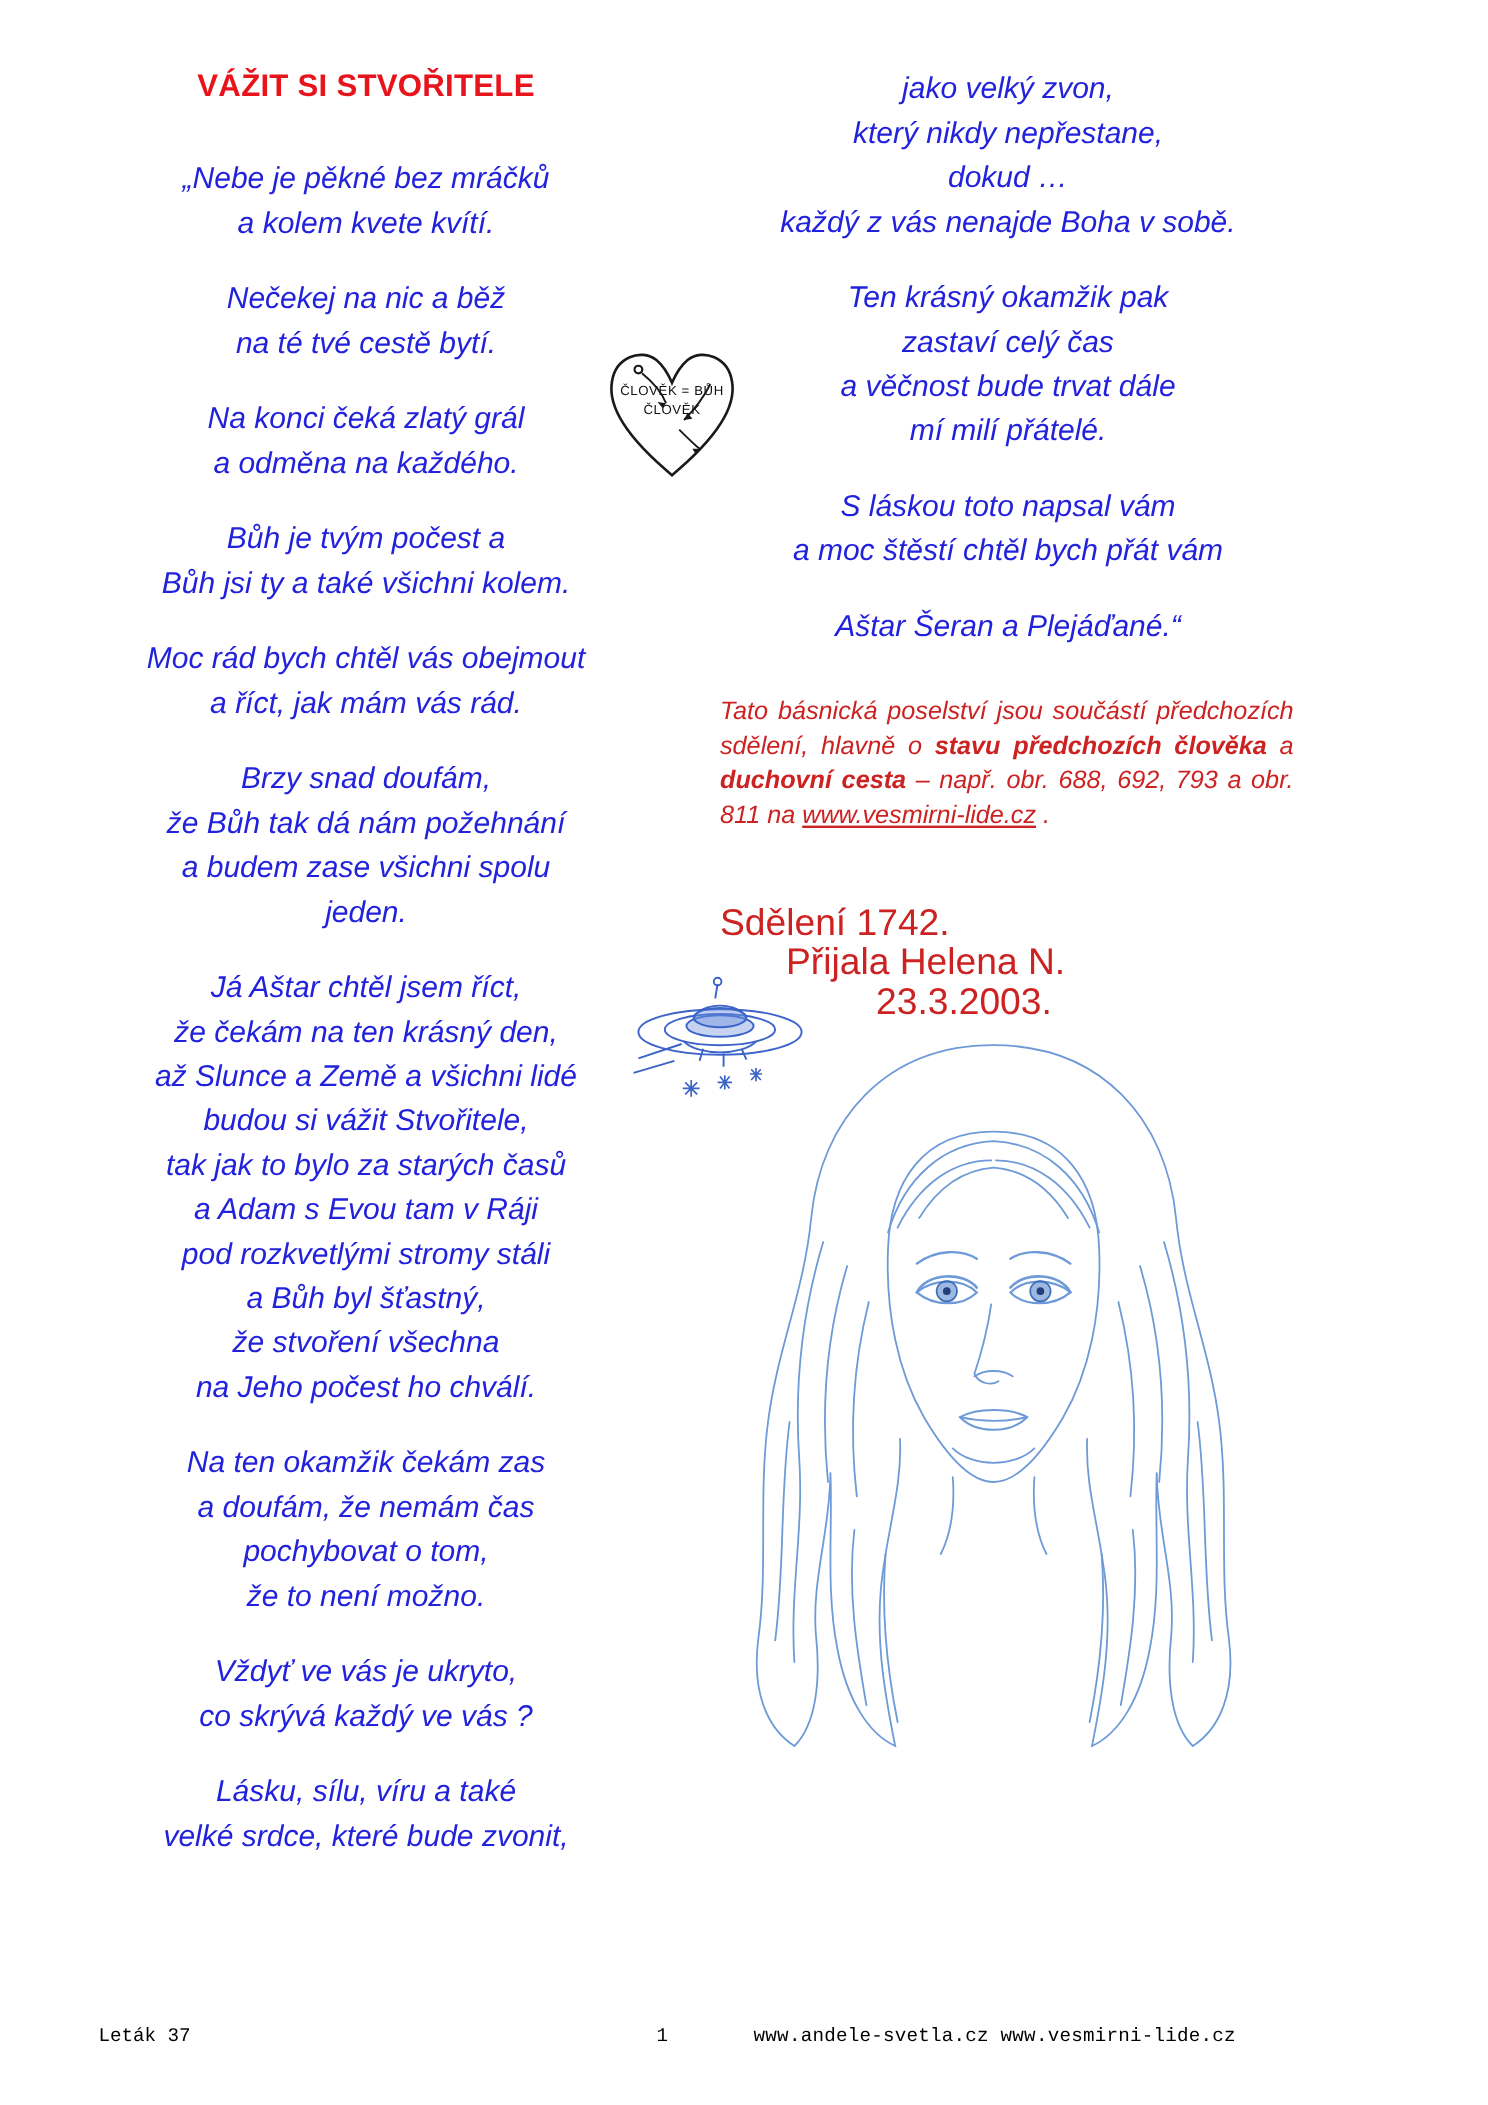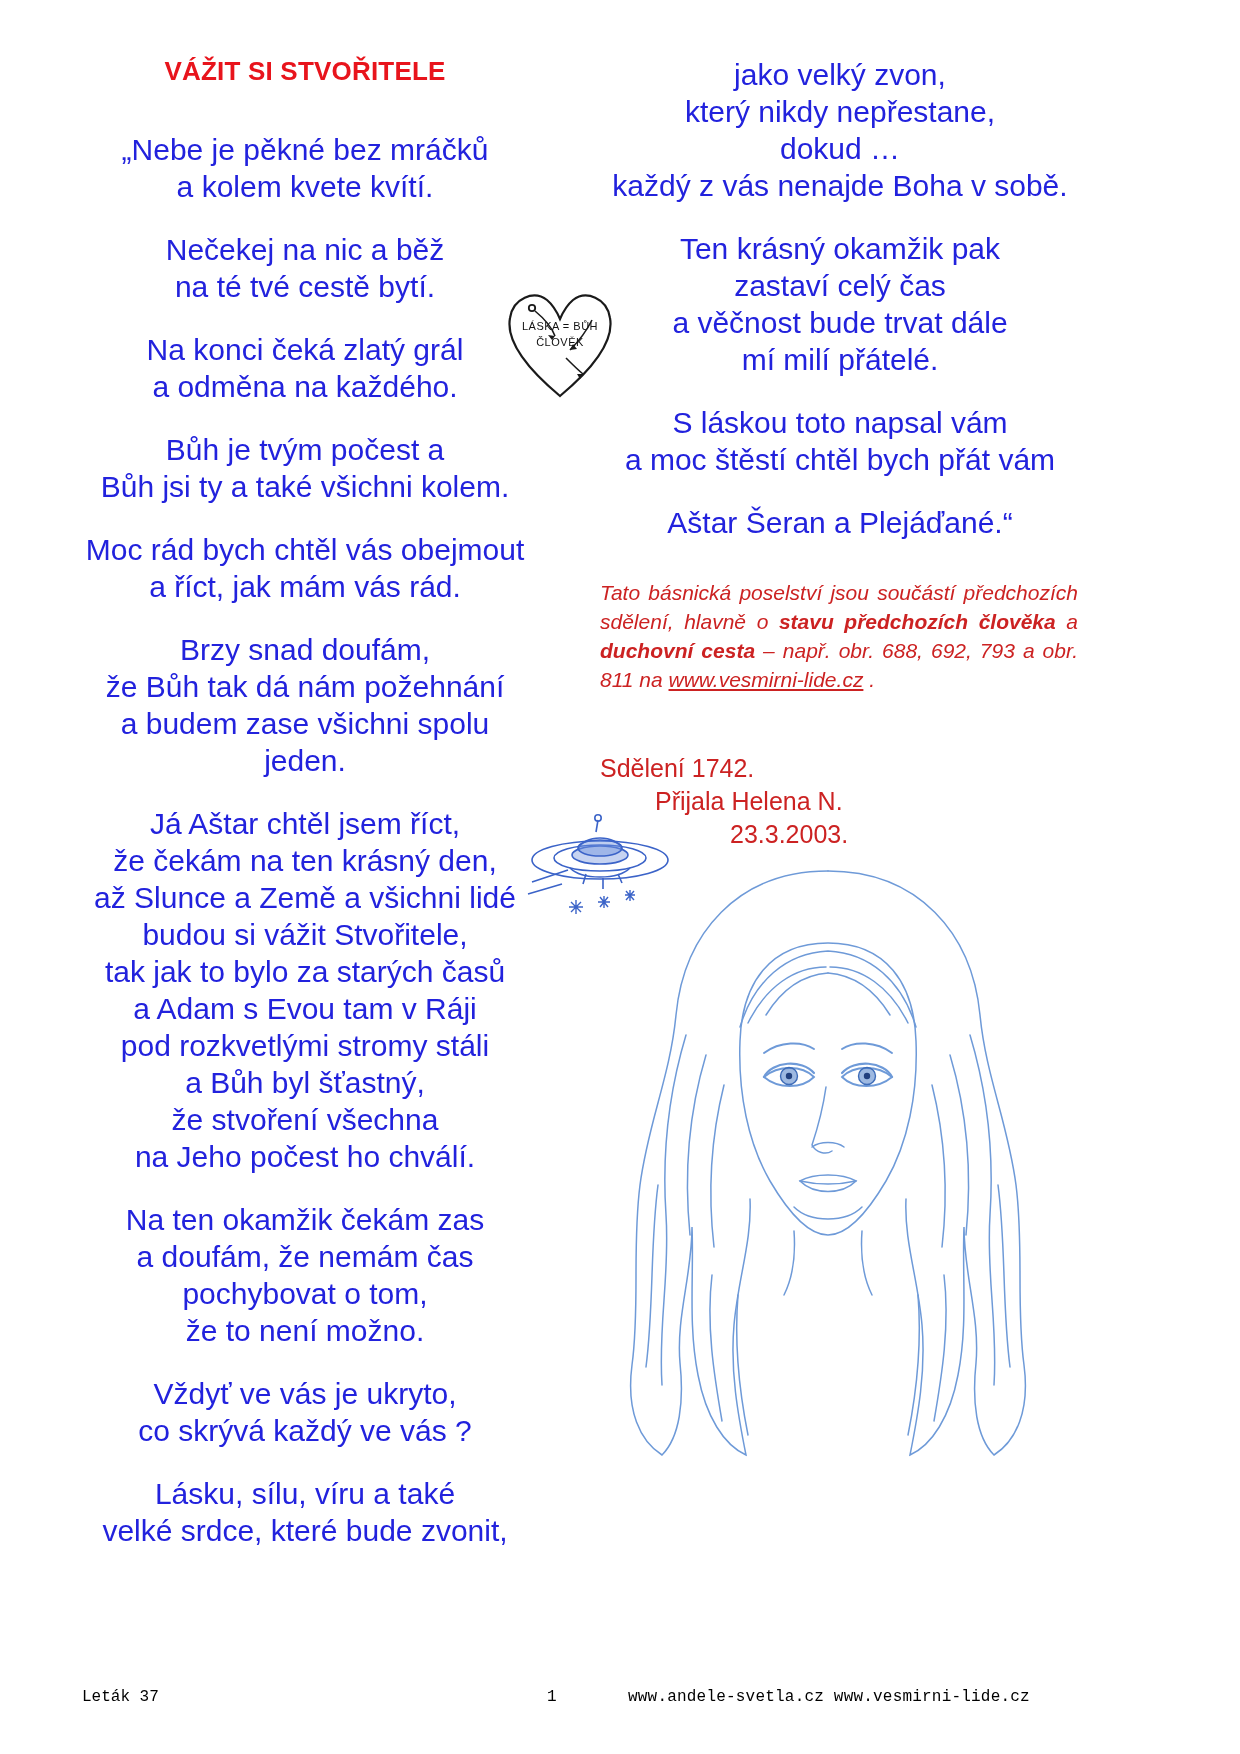--- a/index.html
+++ b/index.html
@@ -39,24 +39,25 @@
   .title {
     color: #e8141c;
     font-size: 26px;
     font-weight: bold;
     letter-spacing: 0.2px;
     margin-bottom: 44px;
   }
 
   .stanza {
     color: #2222dd;
-    font-size: 30px;
+    font-size: 25px;
     line-height: 37px;
     margin-bottom: 26px;
     white-space: pre-line;
+    font-style: italic;
   }
 
   .col-right .stanza { color: #2222dd; }
 
   
   .note {
     position: absolute;
     left: 600px;
     top: 578px;
     width: 478px;
@@ -70,21 +71,21 @@
   .note .link {
     text-decoration: underline;
     font-style: italic;
   }
 
   .sdeleni {
     position: absolute;
     left: 600px;
     top: 752px;
     color: #cc2222;
-    font-size: 25px;
+    font-size: 31px;
     line-height: 33px;
   }
   .sdeleni .l2 { padding-left: 55px; }
   .sdeleni .l3 { padding-left: 130px; }
 
   
   .footer {
     position: absolute;
     left: 0;
     top: 1688px;
@@ -220,21 +221,21 @@
       <path d="M60 118 C 24 88, 6 62, 10 40 C 13 20, 34 12, 47 22 C 53 27, 57 34, 60 41 C 63 34, 67 27, 73 22 C 86 12, 107 20, 110 40 C 114 62, 96 88, 60 118 Z" fill="none" stroke="#1a1a1a" stroke-width="2.2"></path>
       <circle cx="32" cy="30" r="3.2" fill="none" stroke="#1a1a1a" stroke-width="1.8"></circle>
       <path d="M35 33 C 46 42, 52 50, 55 58" fill="none" stroke="#1a1a1a" stroke-width="1.6"></path>
       <path d="M55 58 l -7 -1 l 4 5 z" fill="#1a1a1a"></path>
       <path d="M92 42 C 86 54, 78 64, 70 72" fill="none" stroke="#1a1a1a" stroke-width="1.6"></path>
       <path d="M70 72 l 7 -1 l -4 -5 z" fill="#1a1a1a"></path>
       <path d="M66 80 C 72 86, 78 92, 83 96" fill="none" stroke="#1a1a1a" stroke-width="1.6"></path>
       <path d="M83 96 l -6 0 l 3 5 z" fill="#1a1a1a"></path>
     </svg>
     <div class="heart-text">
-      <div>LÁSKA  =  BŮH</div>
+      <div>ČLOVĚK  =  BŮH</div>
       <div>ČLOVĚK</div>
     </div>
   </div>
 
   <div class="ufo-wrap">
     <svg width="190" height="135" viewBox="0 0 190 135">
       <g fill="none" stroke="#3b63c8" stroke-width="1.6">
         <ellipse cx="92" cy="52" rx="68" ry="19"></ellipse>
         <ellipse cx="92" cy="50" rx="46" ry="13"></ellipse>
         <ellipse cx="92" cy="47" rx="28" ry="9" fill="#5b82d8" fill-opacity="0.35"></ellipse>

